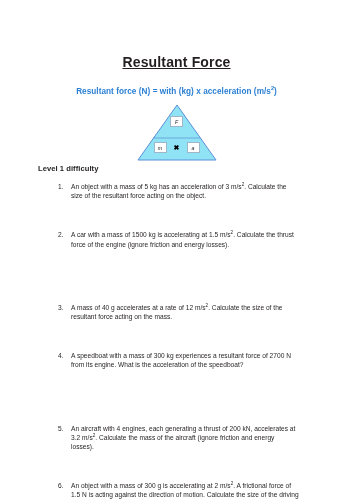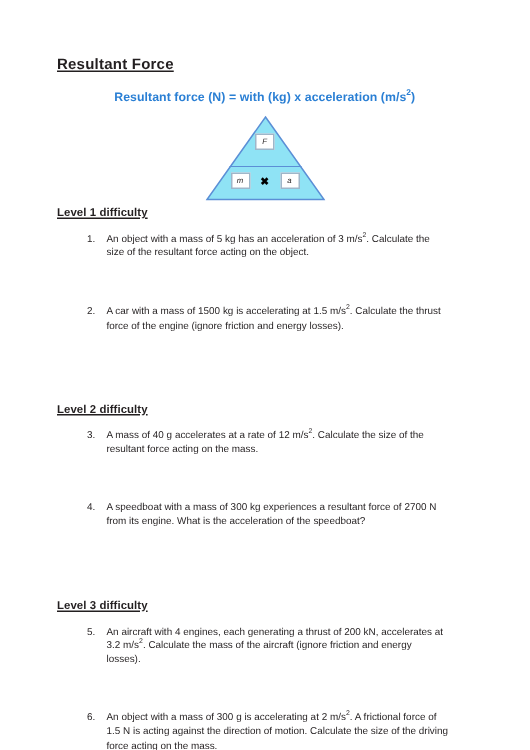--- a/index.html
+++ b/index.html
@@ -18,25 +18,26 @@
   .page {
     width: 353px;
     height: 500px;
     position: relative;
     box-sizing: border-box;
     padding: 38px 38px 0 38px;
   }
 
   
   .doc-title {
-    font-size: 10px;
+    text-align: center;
+    font-size: 14px;
     font-weight: bold;
     text-decoration: underline;
     letter-spacing: 0.15px;
-    margin: 0;
+    margin: 18px;
     padding: 0;
     line-height: 12px;
   }
 
   
   .formula-line {
     text-align: center;
     font-size: 8.2px;
     font-weight: bold;
     color: #2a7fd4;
@@ -110,21 +111,20 @@
     justify-content: center;
     font-size: 7px;
     font-weight: bold;
     color: #000000;
   }
 
   
   .level-heading {
     font-size: 7.6px;
     font-weight: bold;
-    text-decoration: underline;
     margin: 0;
     line-height: 10px;
     letter-spacing: 0.05px;
   }
 
   
   .q-list {
     margin: 0;
     padding: 0;
     list-style: none;
@@ -189,38 +189,36 @@
     <div class="spacer-lg"></div>
     <li class="q-item">
       <span class="q-num">2.</span>
       <span class="q-text"><span>A car with a mass of 1500 kg is accelerating at 1.5 m/s</span><sup>2</sup><span>.  Calculate the thrust force of the engine (ignore friction and energy losses).</span></span>
     </li>
   </ol>
 
   <div class="spacer-md"></div>
   <div class="spacer-md"></div>
 
-  <div class="level-heading">Level 2 difficulty</div>
   <div class="spacer-sm"></div>
   <ol class="q-list">
     <li class="q-item">
       <span class="q-num">3.</span>
       <span class="q-text"><span>A mass of 40 g accelerates at a rate of 12 m/s</span><sup>2</sup><span>.  Calculate the size of the resultant force acting on the mass.</span></span>
     </li>
     <div class="spacer-lg"></div>
     <li class="q-item">
       <span class="q-num">4.</span>
       <span class="q-text"><span>A speedboat with a mass of 300 kg experiences a resultant force of 2700 N from its engine. What is the acceleration of the speedboat?</span><sup></sup><span></span></span>
     </li>
   </ol>
 
   <div class="spacer-md"></div>
   <div class="spacer-md"></div>
 
-  <div class="level-heading">Level 3 difficulty</div>
   <div class="spacer-sm"></div>
   <ol class="q-list">
     <li class="q-item">
       <span class="q-num">5.</span>
       <span class="q-text"><span>An aircraft with 4 engines, each generating a thrust of 200 kN, accelerates at 3.2 m/s</span><sup>2</sup><span>.  Calculate the mass of the aircraft (ignore friction and energy losses).</span></span>
     </li>
     <div class="spacer-lg"></div>
     <li class="q-item">
       <span class="q-num">6.</span>
       <span class="q-text"><span>An object with a mass of 300 g is accelerating at 2 m/s</span><sup>2</sup><span>.  A frictional force of 1.5 N is acting against the direction of motion.  Calculate the size of the driving force acting on the mass.</span></span>

